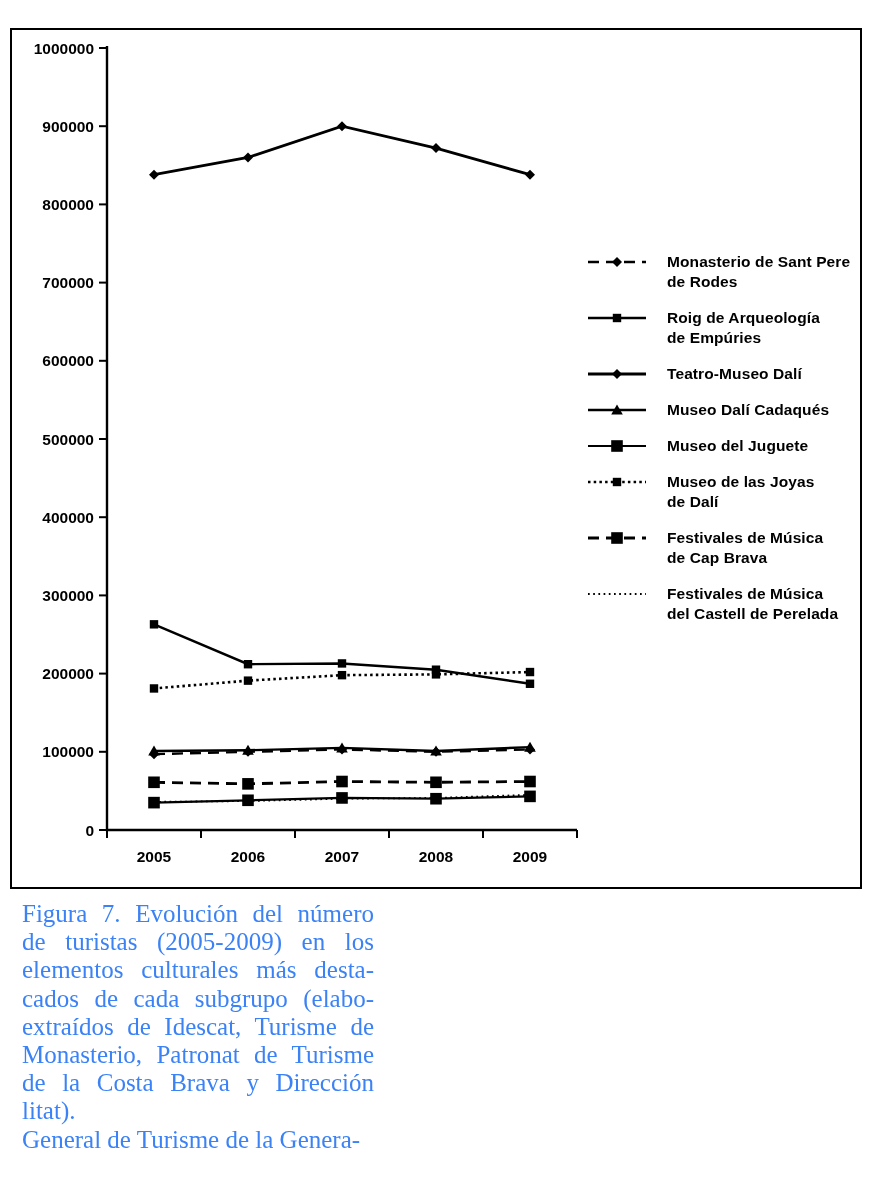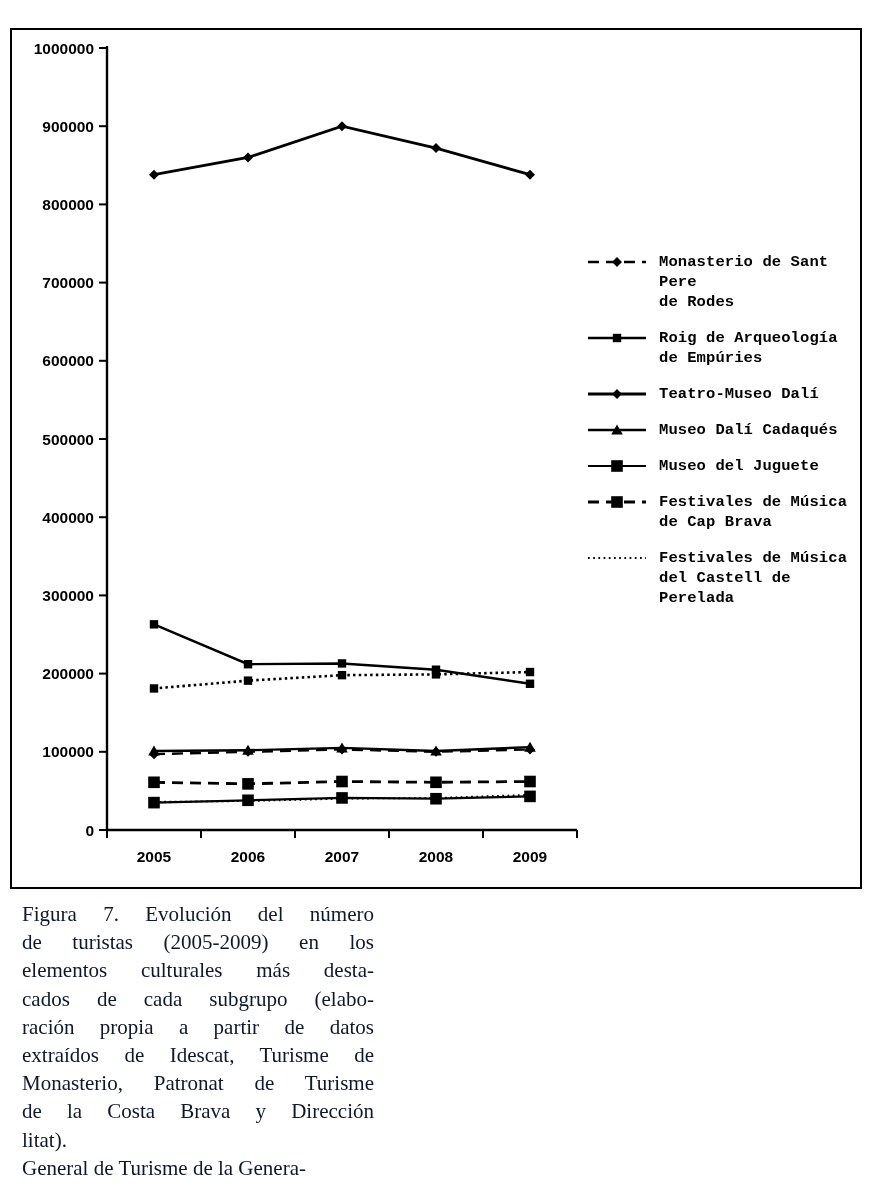--- a/index.html
+++ b/index.html
@@ -6,24 +6,24 @@
   .page{position:relative;width:878px;height:1186px;background:#ffffff;overflow:hidden;
         font-family:"Liberation Sans",sans-serif;color:#000;}
   .figure-box{position:absolute;left:10px;top:28px;width:852px;height:861px;
               border:2px solid #000;background:#fff;box-sizing:border-box;}
   .chart-svg{position:absolute;left:0;top:0;}
   .tick-label{font-family:"Liberation Sans",sans-serif;font-weight:bold;font-size:15.5px;fill:#000;}
   .legend{position:absolute;left:576px;top:222px;width:272px;
           display:flex;flex-direction:column;gap:16px;}
   .legend-item{display:flex;align-items:flex-start;gap:13px;}
   .legend-sample{flex:0 0 auto;margin-top:2px;}
-  .legend-label{font-family:Liberation Mono, monospace;font-weight:bold;
-                font-size:15.5px;line-height:20px;color:#000;letter-spacing:0.1px;}
+  .legend-label{font-family:Liberation Sans, sans-serif;font-weight:bold;
+                font-size:15.5px;line-height:20px;color:#000;letter-spacing:0.1px;margin-left:8px;}
   .caption{position:absolute;left:22px;top:900px;width:352px;
-           font-family:"Liberation Serif",serif;font-size:21px;line-height:28.2px;color:#0f172a;}
+           font-family:"Liberation Serif",serif;font-size:25px;line-height:28.2px;color:#3b82f6;}
   .caption-line{text-align:justify;text-align-last:justify;}
   .caption-line:last-child{text-align-last:left;}
 </style>
 </head>
 <body>
 
 <div class="page">
 
   <div class="figure-box">
     <svg class="chart-svg" width="848" height="857" viewBox="0 0 848 857">
@@ -148,20 +148,30 @@
           <svg width="58" height="16" class="legend-sample">
             <line x1="0" y1="8" x2="58" y2="8" stroke="#000" stroke-width="2.2"></line>
             <rect x="23.2" y="2.2" width="11.6" height="11.6" fill="#000"></rect>
           </svg>
           <div class="legend-label">
             <div>Museo del Juguete</div>
           </div>
         </div>
         <div class="legend-item">
           <svg width="58" height="16" class="legend-sample">
+            <line x1="0" y1="8" x2="58" y2="8" stroke="#000" stroke-width="2.6" stroke-dasharray="2.5,3.2"></line>
+            <rect x="24.8" y="3.8" width="8.4" height="8.4" fill="#000"></rect>
+          </svg>
+          <div class="legend-label">
+            <div>Museo de las Joyas</div>
+            <div>de Dalí</div>
+          </div>
+        </div>
+        <div class="legend-item">
+          <svg width="58" height="16" class="legend-sample">
             <line x1="0" y1="8" x2="58" y2="8" stroke="#000" stroke-width="2.8" stroke-dasharray="11,7"></line>
             <rect x="23.2" y="2.2" width="11.6" height="11.6" fill="#000"></rect>
           </svg>
           <div class="legend-label">
             <div>Festivales de Música</div>
             <div>de Cap Brava</div>
           </div>
         </div>
         <div class="legend-item">
           <svg width="58" height="16" class="legend-sample">
@@ -173,21 +183,20 @@
           </div>
         </div>
       </div>
   </div>
 
   <div class="caption">
     <div class="caption-line">Figura 7. Evolución del número</div>
     <div class="caption-line">de turistas (2005-2009) en los</div>
     <div class="caption-line">elementos culturales más desta-</div>
     <div class="caption-line">cados de cada subgrupo (elabo-</div>
-    <div class="caption-line">ración propia a partir de datos</div>
     <div class="caption-line">extraídos de Idescat, Turisme de</div>
     <div class="caption-line">Monasterio, Patronat de Turisme</div>
     <div class="caption-line">de la Costa Brava y Dirección</div>
     <div class="caption-line">litat).</div>
     <div class="caption-line">General de Turisme de la Genera-</div>
   </div>
 
 </div>
 
 </body></html>

